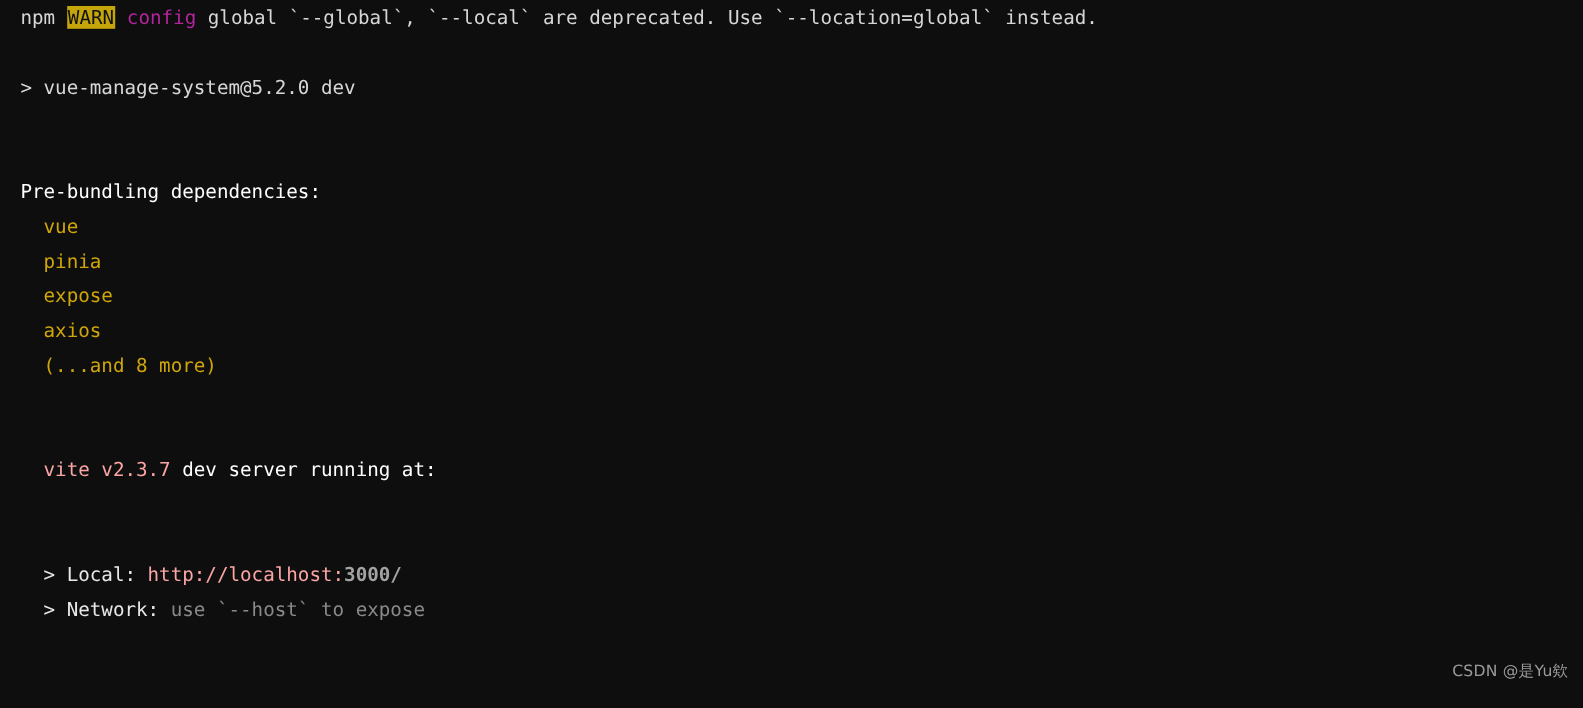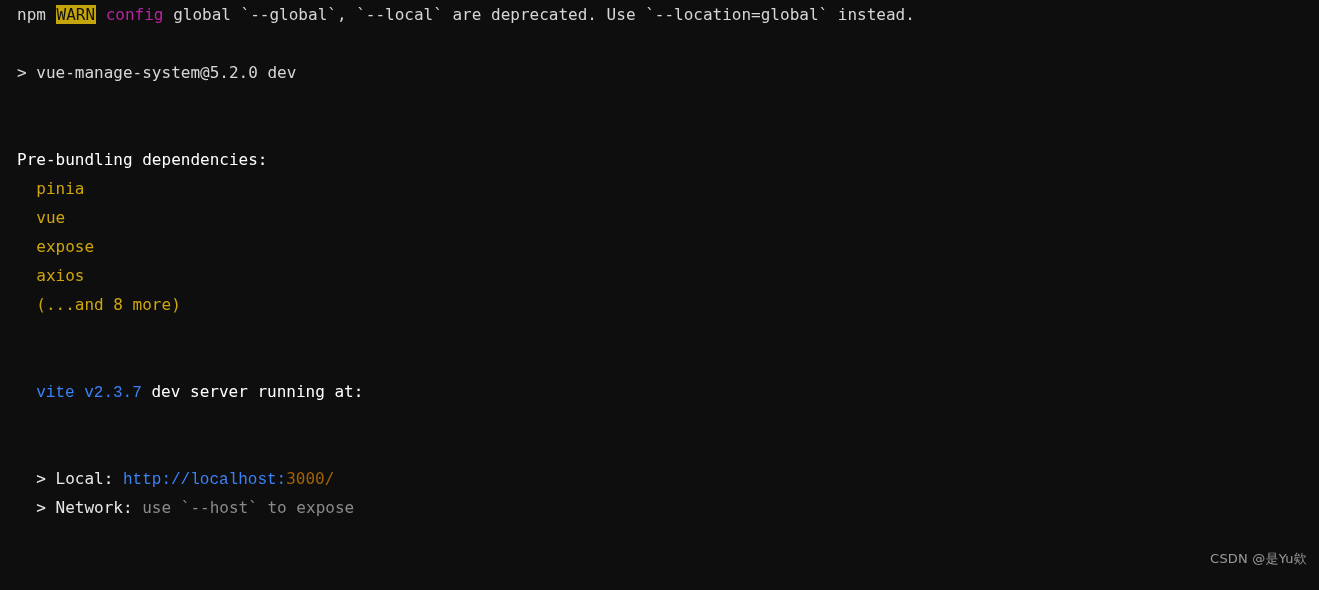--- a/index.html
+++ b/index.html
@@ -32,22 +32,22 @@
   }
   .seg { white-space: pre; }
 
   
   .c-default  { color: #d6d6d6; }
   .c-bright   { color: #e8e8e8; }
   .c-dim      { color: #8a8a8a; }
   .c-magenta  { color: #b5259e; }
   .c-green    { color: #ffffff; }
   .c-amber    { color: #cfa60a; }
-  .c-blue     { color: #3b82f6; font-family: Liberation Mono, monospace; }
-  .c-cyan     { color: #a16207; }
+  .c-blue     { color: #fca5a5; }
+  .c-cyan     { color: #a3a3a3; font-weight: bold; }
 
   .warn-badge {
     background: #c5a60a;
     color: #111111;
     padding: 0 1px;
   }
 
   #watermark {
     position: absolute;
     right: 12px;
@@ -63,22 +63,22 @@
 <body>
 
 <div id="terminal">
   <div id="terminal-output">
       <div class="line"><span class="seg c-default">npm </span><span class="seg warn-badge">WARN</span><span class="seg c-default"> </span><span class="seg c-magenta">config</span><span class="seg c-default"> global `--global`, `--local` are deprecated. Use `--location=global` instead.</span></div>
       <div class="line"><span class="seg c-default"> </span></div>
       <div class="line"><span class="seg c-default">&gt; vue-manage-system@5.2.0 dev</span></div>
       <div class="line"><span class="seg c-default"> </span></div>
       <div class="line"><span class="seg c-default"> </span></div>
       <div class="line"><span class="seg c-green">Pre-bundling dependencies:</span></div>
+      <div class="line"><span class="seg c-amber">  vue</span></div>
       <div class="line"><span class="seg c-amber">  pinia</span></div>
-      <div class="line"><span class="seg c-amber">  vue</span></div>
       <div class="line"><span class="seg c-amber">  expose</span></div>
       <div class="line"><span class="seg c-amber">  axios</span></div>
       <div class="line"><span class="seg c-amber">  (...and 8 more)</span></div>
       <div class="line"><span class="seg c-default"> </span></div>
       <div class="line"><span class="seg c-default"> </span></div>
       <div class="line"><span class="seg c-blue">  vite v2.3.7</span><span class="seg c-green"> dev server running at:</span></div>
       <div class="line"><span class="seg c-default"> </span></div>
       <div class="line"><span class="seg c-default"> </span></div>
       <div class="line"><span class="seg c-bright">  &gt; </span><span class="seg c-bright">Local: </span><span class="seg c-blue">http://localhost:</span><span class="seg c-cyan">3000/</span></div>
       <div class="line"><span class="seg c-bright">  &gt; </span><span class="seg c-bright">Network: </span><span class="seg c-dim">use `--host` to expose</span></div>

